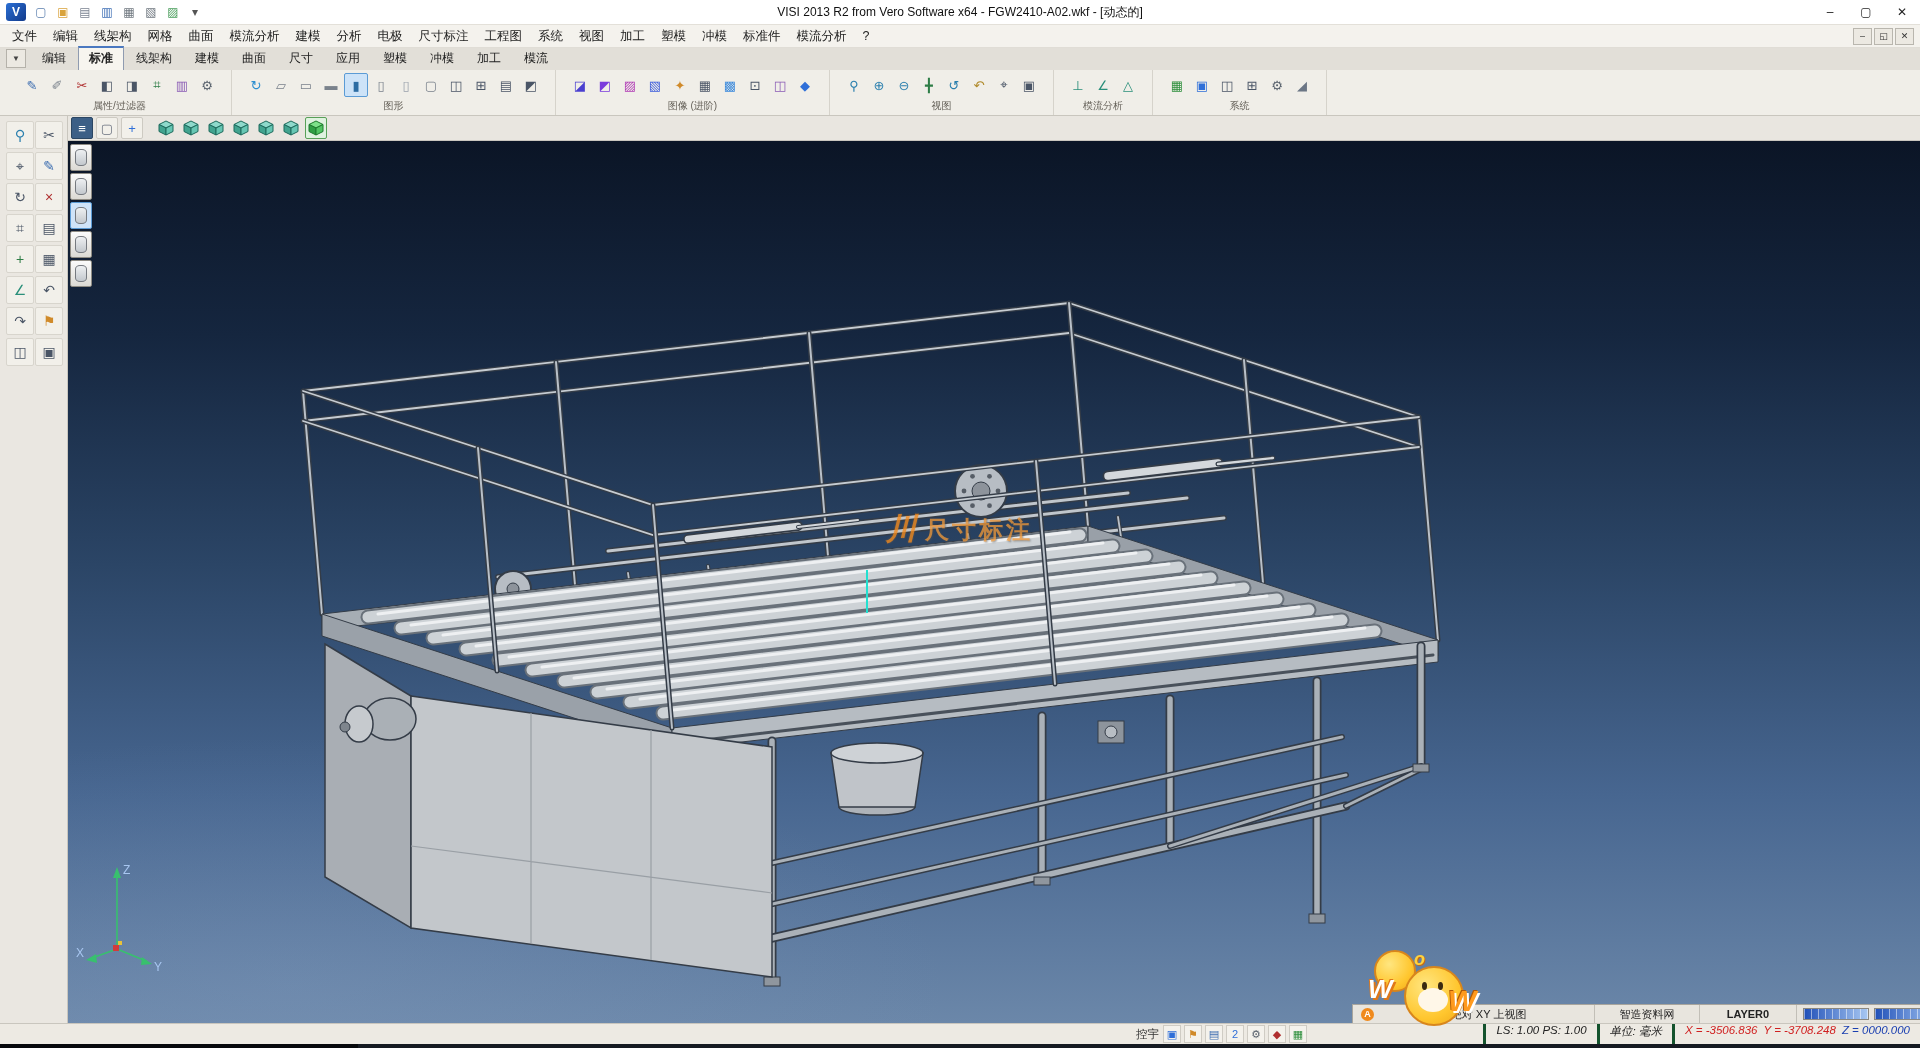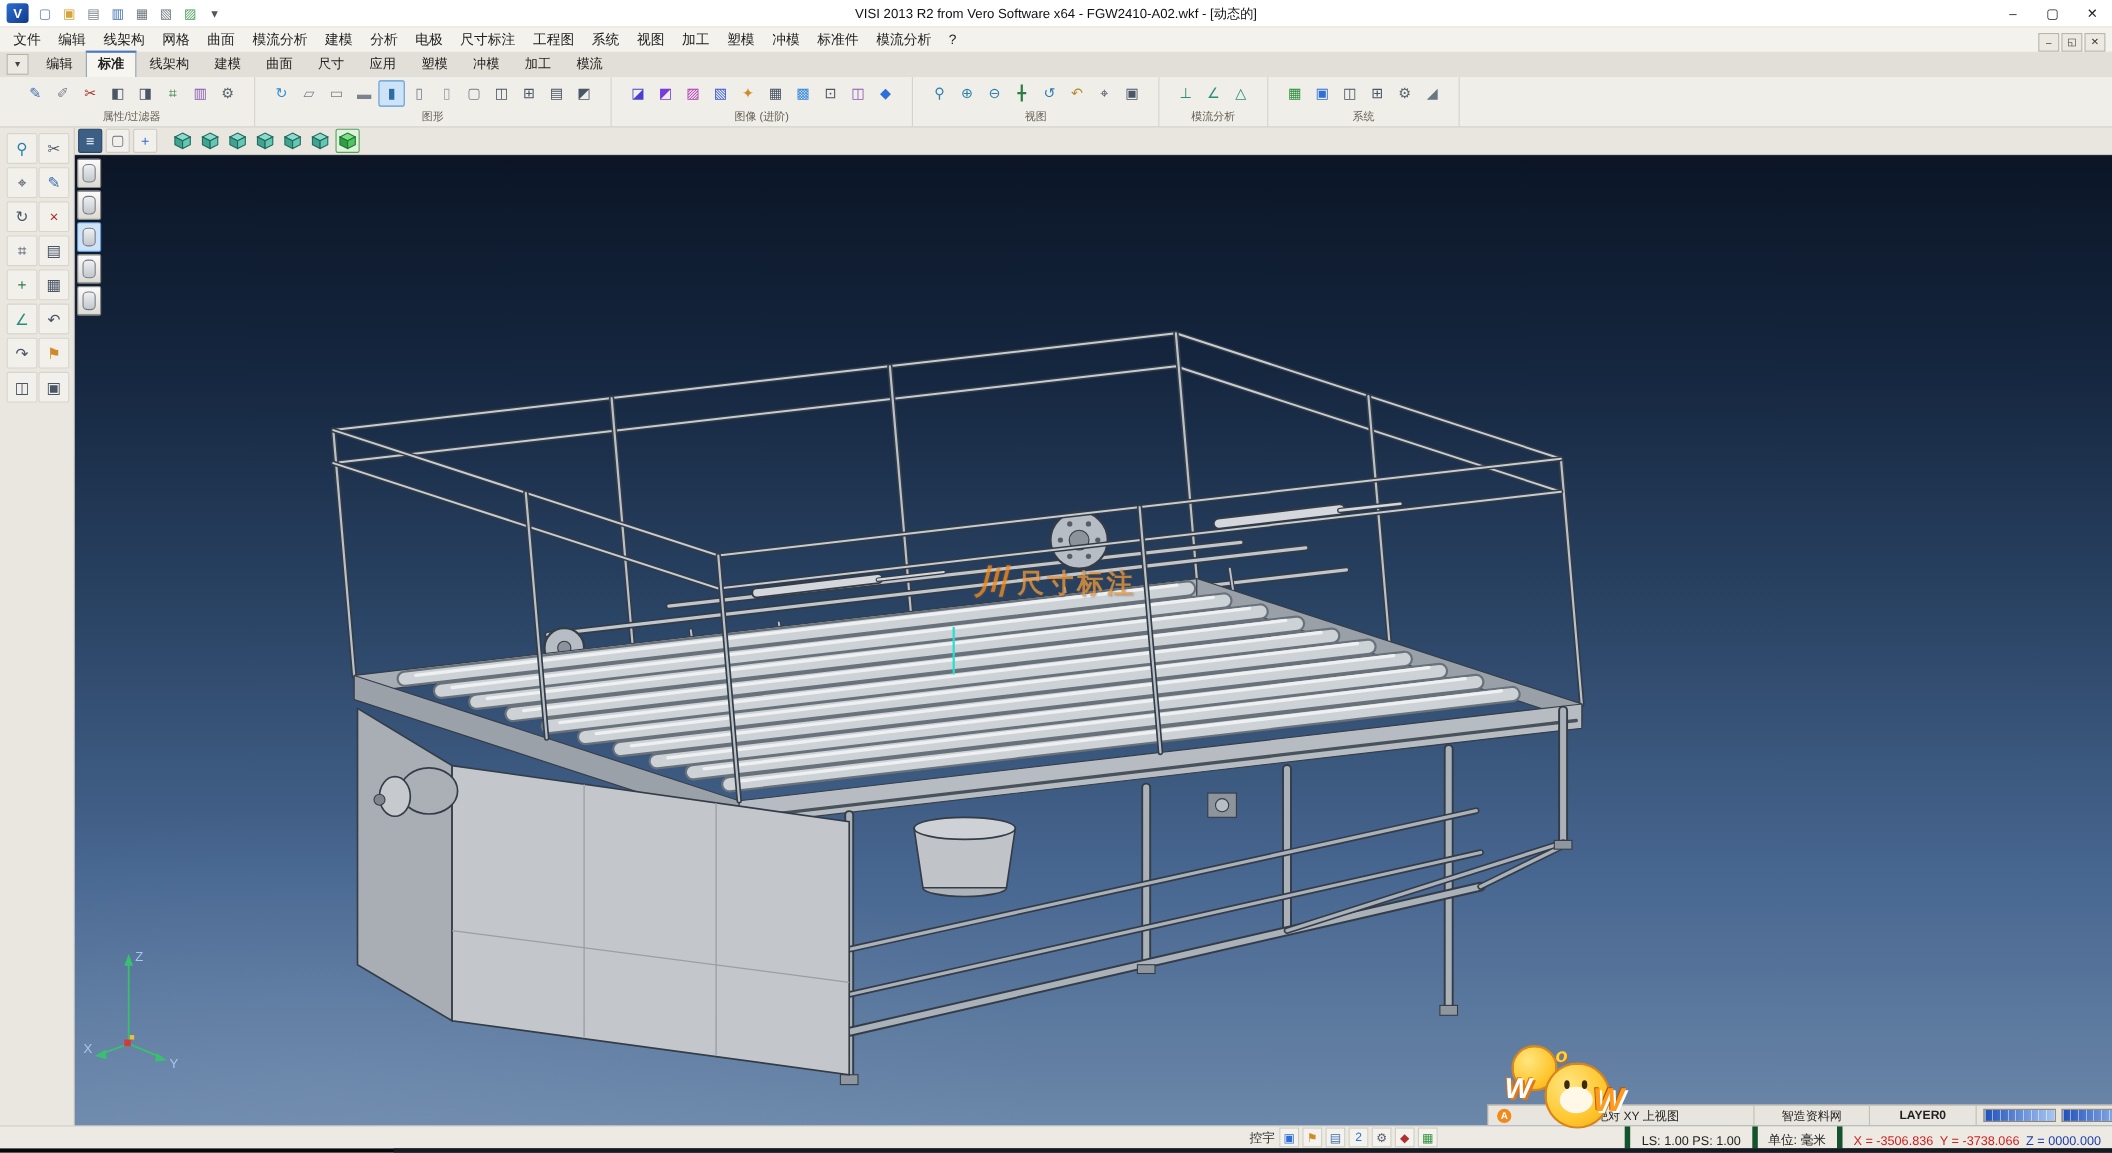--- a/index.html
+++ b/index.html
@@ -10,21 +10,21 @@
   .titlebar{height:24px;background:#ffffff;border-bottom:1px solid #e3e0d9;display:flex;align-items:center;position:relative;}
   .app-logo{width:20px;height:18px;margin:0 5px 0 6px;border-radius:3px;background:linear-gradient(135deg,#2b6fd4,#123a8a);
             color:#fff;font-weight:bold;font-size:12px;display:flex;align-items:center;justify-content:center;}
   .qa-icons{display:flex;gap:2px;align-items:center;}
   .qa-icon{width:20px;height:18px;display:flex;align-items:center;justify-content:center;font-size:12px;color:var(--ic,#555);}
   .tb-title{position:absolute;left:50%;transform:translateX(-50%);font-size:12px;color:#111;white-space:nowrap;}
   .win-controls{margin-left:auto;display:flex;height:100%;}
   .win-btn{width:36px;height:100%;display:flex;align-items:center;justify-content:center;font-size:12px;color:#222;}
 
   
-  .menubar{height:22px;background:#f4f2ed;border-bottom:1px solid #e0ddd6;display:flex;align-items:flex-end;padding-left:4px;}
+  .menubar{height:22px;background:#f4f2ed;border-bottom:1px solid #e0ddd6;display:flex;align-items:center;padding-left:4px;}
   .menu-items{display:flex;height:100%;}
   .menu-item{padding:0 8px;font-size:12.5px;color:#1c1c1c;display:flex;align-items:center;}
   .mdi-controls{margin-left:auto;display:flex;gap:2px;padding-right:6px;}
   .mdi-btn{width:17px;height:15px;border:1px solid #b9b6ae;background:#ece9e2;font-size:9px;display:flex;align-items:center;justify-content:center;color:#333;}
 
   
   .tabbar{height:22px;background:#e2dfd8;display:flex;align-items:flex-end;padding-left:4px;gap:1px;}
   .tab-drop{width:18px;height:17px;margin:0 4px 2px 2px;border:1px solid #b5b2aa;background:#ece9e2;color:#444;
             font-size:8px;display:flex;align-items:center;justify-content:center;}
   .tab{padding:3px 10px;font-size:12px;color:#222;border:1px solid transparent;border-bottom:none;}
@@ -111,21 +111,21 @@
                           linear-gradient(90deg,#2050b8,#a8c8f2);}
 
   
   .statusbar{height:20px;background:#edeae3;border-top:1px solid #c9c6be;display:flex;align-items:center;font-size:11.5px;color:#222;}
   .sb-spacer{width:1136px;flex:none;}
   .sb-label{margin-right:4px;color:#333;white-space:nowrap;}
   .sb-icons{display:flex;gap:3px;}
   .sb-icon{width:16px;height:16px;display:flex;align-items:center;justify-content:center;font-size:11px;
            color:var(--ic,#4a5566);background:#f4f2ec;border:1px solid #cfccc4;}
   .sb-right{margin-left:auto;display:flex;height:100%;align-items:center;}
-  .sb-seg{height:100%;display:flex;align-items:flex-end;padding:0 10px;border-left:5px solid #14532d;white-space:nowrap;gap:6px;}
+  .sb-seg{height:100%;display:flex;align-items:flex-start;padding:0 10px;border-left:3px solid #14532d;white-space:nowrap;gap:6px;font-style:italic;}
   .coord-red{color:#d02020;}
   .coord-navy{color:#1a3fb0;}
 
   .bottom-strip{height:8px;background:#06080b;position:relative;}
   .bottom-strip::after{content:"";position:absolute;left:358px;right:0;top:0;bottom:0;background:#151a21;}
 </style>
 </head>
 <body>
 
 <div class="app">
@@ -536,21 +536,21 @@
       </div>
     <div class="sb-right">
       <div class="sb-seg">
         <span>LS: 1.00 PS: 1.00</span>
       </div>
       <div class="sb-seg">
         <span>单位: 毫米</span>
       </div>
       <div class="sb-seg">
         <span class="coord-red">X = -3506.836</span>
-        <span class="coord-red">Y = -3738.066</span>
+        <span class="coord-red">Y = -3708.248</span>
         <span class="coord-navy">Z = 0000.000</span>
       </div>
     </div>
   </div>
 
   <div class="bottom-strip"></div>
 
   <div class="mascot">
     <div class="m-chick m1"></div>
     <div class="m-chick m2"></div>

